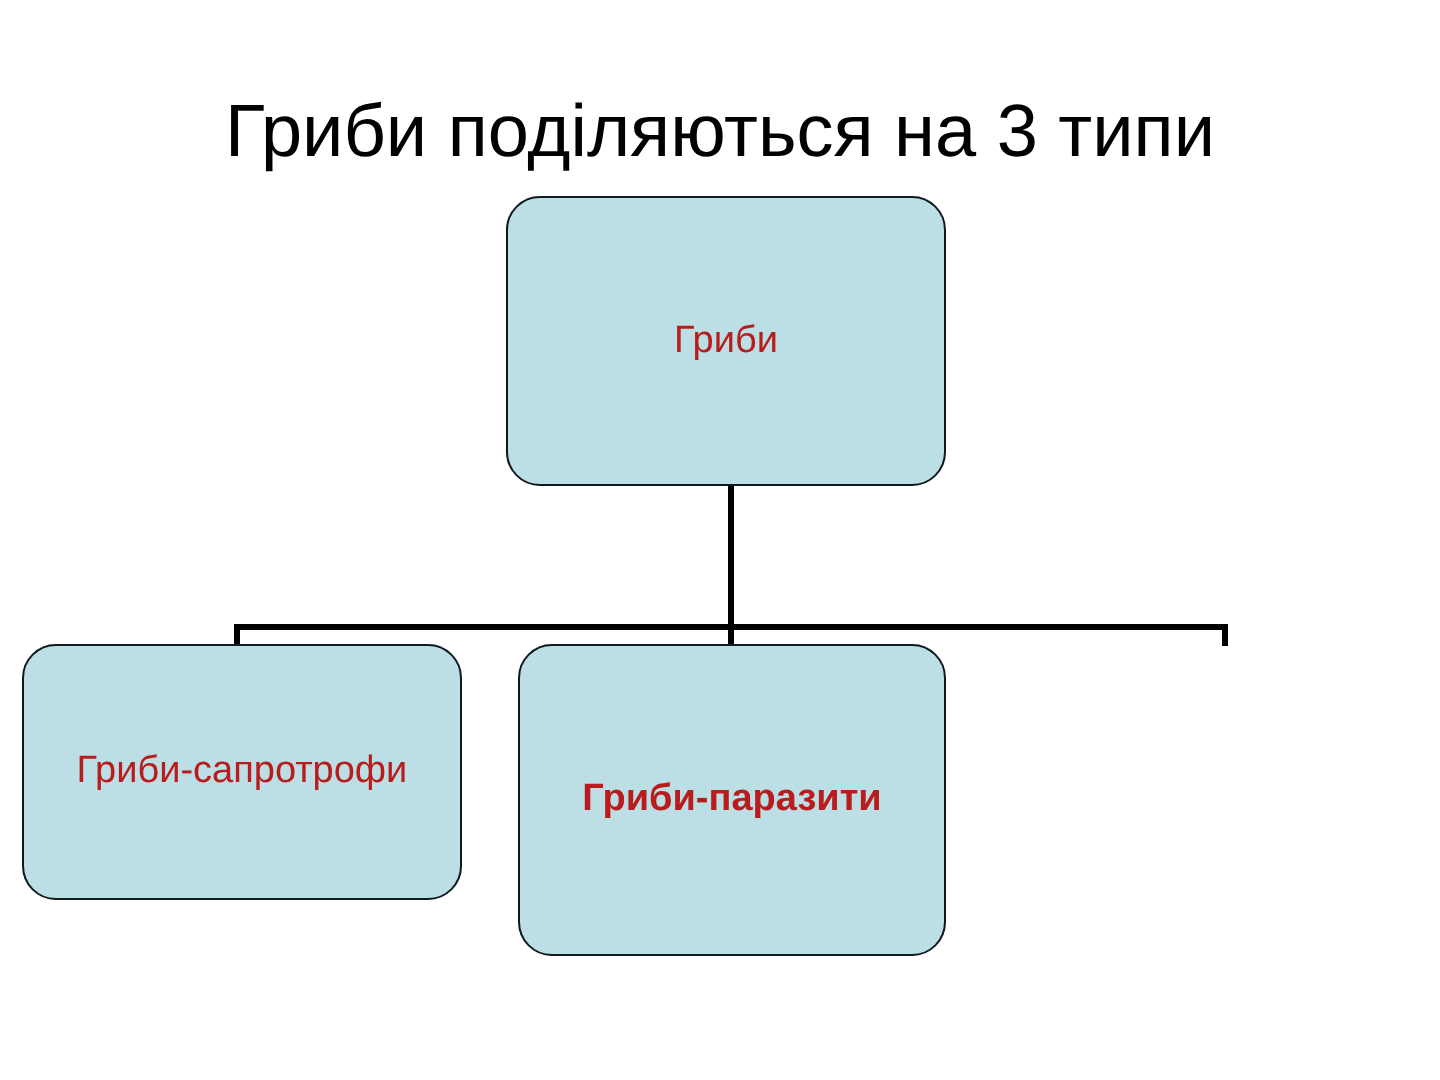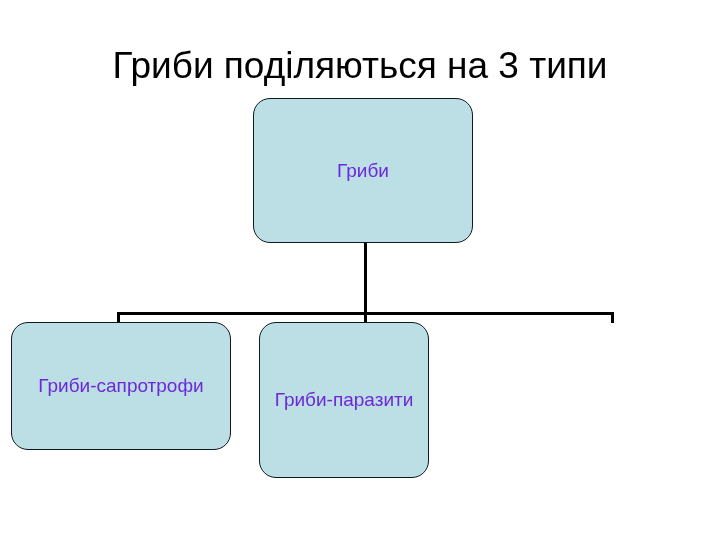--- a/index.html
+++ b/index.html
@@ -37,21 +37,21 @@
     border: 1px solid #101820;
     border-radius: 17px;
     box-sizing: border-box;
     display: flex;
     align-items: center;
     justify-content: center;
   }
   .node-label {
     font-size: 19px;
     line-height: 22px;
-    color: #6d28d9;
+    color: #b91c1c;
     white-space: nowrap;
     text-align: center;
   }
   
   #node-root {
     left: 253px;
     top: 98px;
     width: 220px;
     height: 145px;
   }
@@ -59,22 +59,23 @@
   #node-child-0 {
     left: 11px;
     top: 322px;
     width: 220px;
     height: 128px;
     justify-content: center;
   }
   #node-child-1 {
     left: 259px;
     top: 322px;
-    width: 170px;
+    width: 214px;
     height: 156px;
+    font-weight: bold;
   }
   #node-child-2 {
     left: 505px;
     top: 322px;
     width: 214px;
     height: 156px;
   }
   #node-child-2 .node-label {
     position: relative;
     left: 2px;

